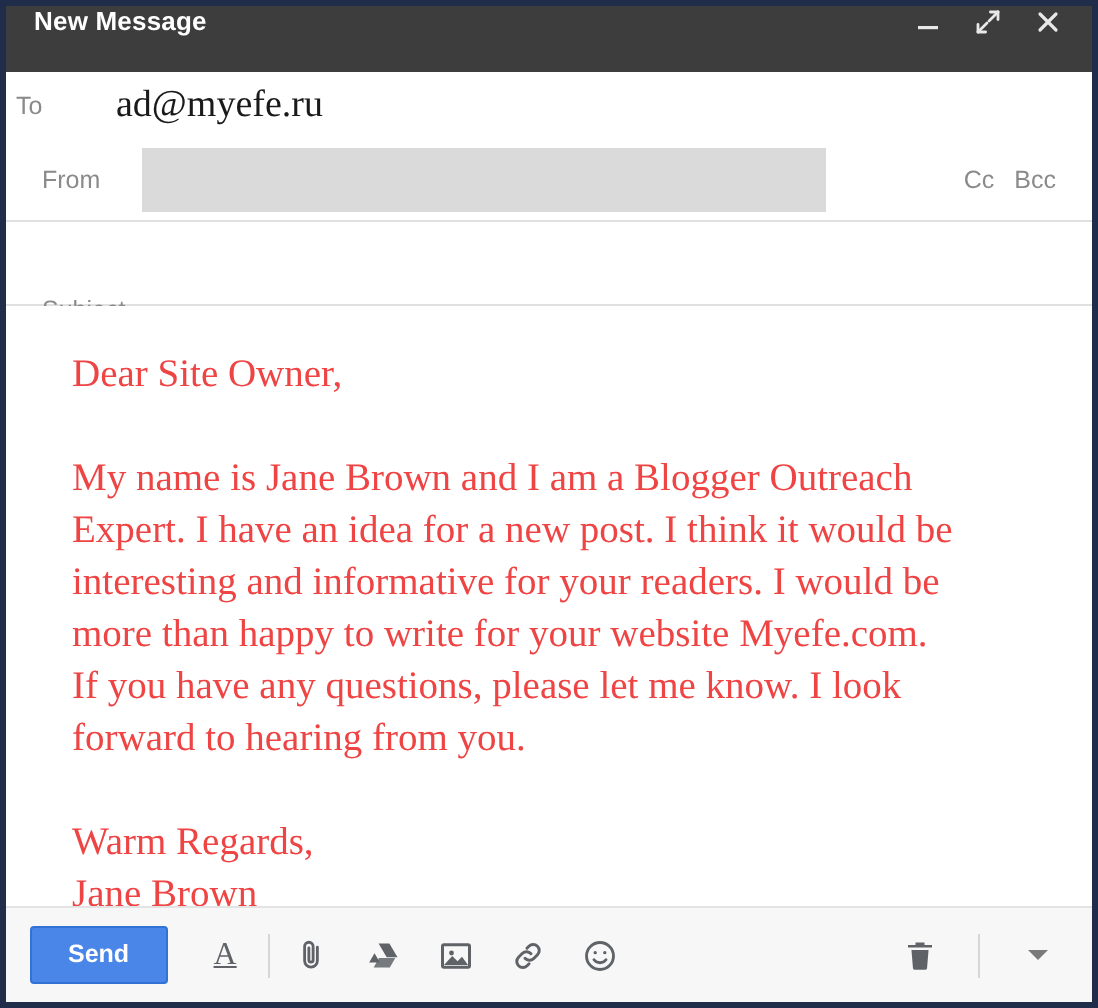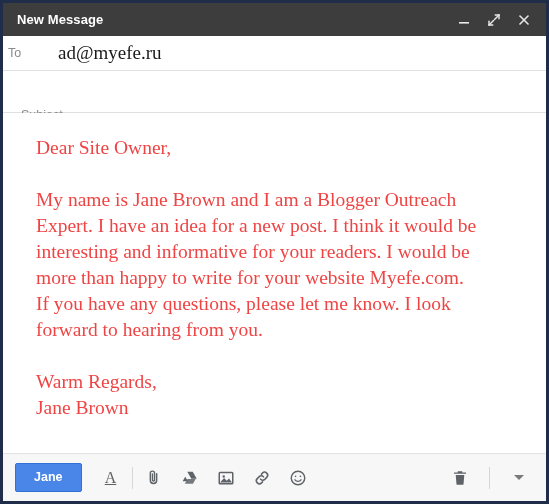--- a/index.html
+++ b/index.html
@@ -25,21 +25,21 @@
     display: flex;
     flex-direction: column;
   }
 
   
   .titlebar {
     height: 19px;
     min-height: 33px;
     background: #3d3d3d;
     display: flex;
-    align-items: center;
+    align-items: flex-start;
     padding: 0 10px 0 14px;
     box-sizing: border-box;
   }
   .title-text {
     color: #ffffff;
     font-size: 13px;
     font-weight: bold;
     letter-spacing: 0.1px;
     flex: 1;
     white-space: nowrap;
@@ -236,20 +236,28 @@
     </div>
   </div>
 
   <div class="fields">
 
     <div class="row-to">
       <span class="fld-label lbl-to">To</span>
       <span class="to-value" placeholder="Recipients">ad@myefe.ru</span>
     </div>
 
+    <div class="row-from">
+      <span class="fld-label lbl-from">From</span>
+      <span class="redacted-box"></span>
+      <span class="ccbcc">
+        <span>Cc</span>
+        <span>Bcc</span>
+      </span>
+    </div>
 
     <div class="row-subject">
       <span class="fld-label lbl-subject">Subject</span>
     </div>
   </div>
 
   <div class="body-area">
     <div class="body-text" placeholder="Compose email">Dear Site Owner,
 
 My name is Jane Brown and I am a Blogger Outreach
@@ -257,21 +265,21 @@
 interesting and informative for your readers. I would be
 more than happy to write for your website Myefe.com.
 If you have any questions, please let me know. I look
 forward to hearing from you.
 
 Warm Regards,
 Jane Brown</div>
   </div>
 
   <div class="toolbar">
-    <button class="send-btn">Jane</button>
+    <button class="send-btn">Send</button>
 
     <div class="sp-16"></div>
 
     <div class="tool-icon">
       <span class="format-a">A</span>
     </div>
 
     <div class="sp-8"></div>
     <div class="divider"></div>
     <div class="sp-8"></div>

